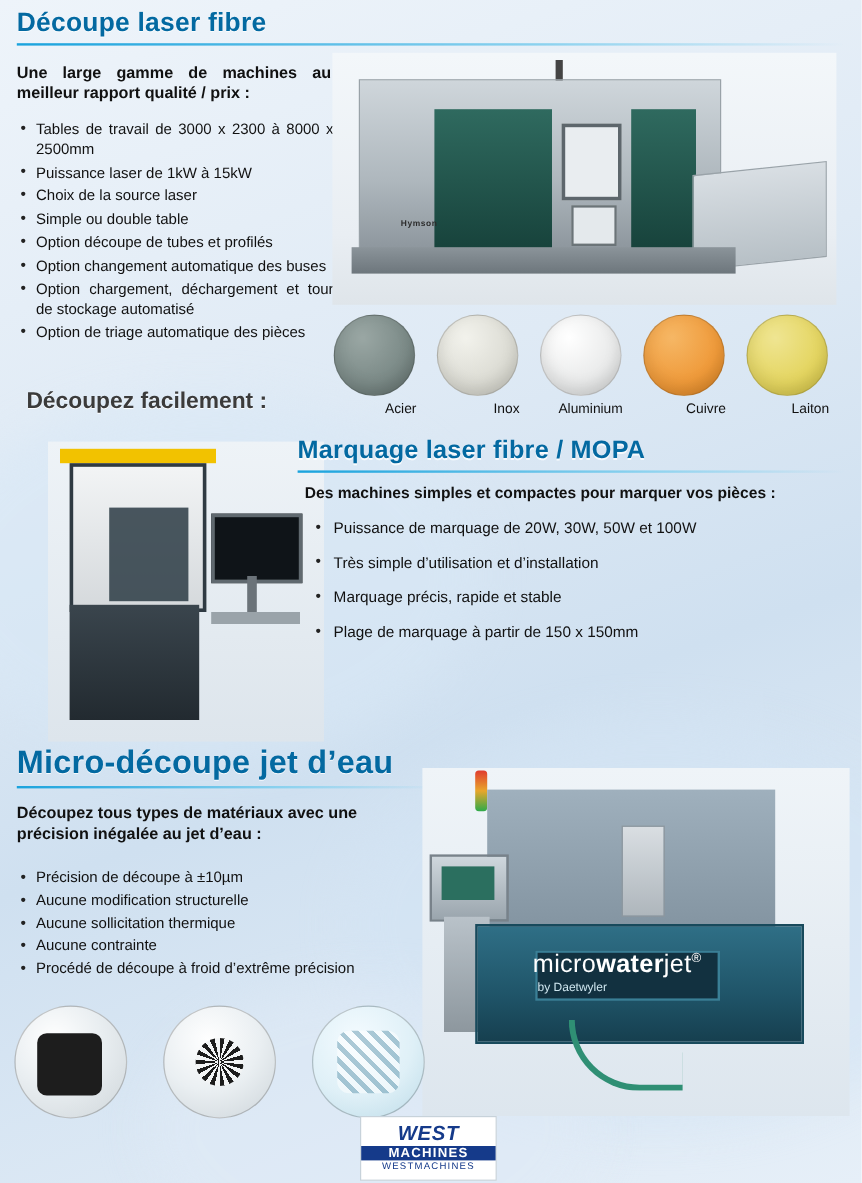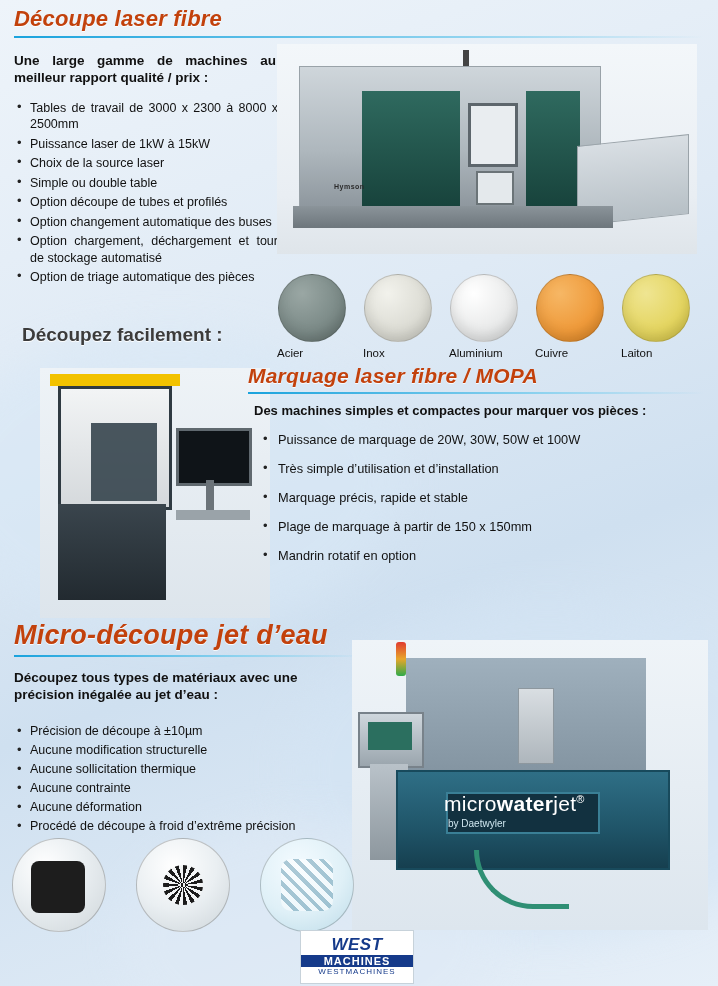--- a/index.html
+++ b/index.html
@@ -26,25 +26,24 @@
     filter: blur(18px);
     opacity: .55;
   }
   .blob.b1 { width: 460px; height: 300px; left: -60px; top: 330px; background: #d8e8f6; }
   .blob.b2 { width: 520px; height: 340px; right: -90px; top: 600px; background: #d3e4f4; }
   .blob.b3 { width: 380px; height: 240px; left: 120px; top: 820px; background: #dfeaf6; }
 
   h1.section-title {
     font-size: 22px;
     font-weight: bold;
-    color: #c2410c;
+    color: #0369a1;
     margin: 0;
     letter-spacing: .2px;
     text-shadow: 0 1px 0 rgba(255,255,255,.8);
-    font-style: italic;
   }
   .rule {
     height: 2px;
     background: linear-gradient(to right, #1aa3dd, #8fd3ef 65%, rgba(143,211,239,0));
     margin-top: 4px;
   }
 
   
   #sec-laser {
     position: absolute;
@@ -149,23 +148,23 @@
   
   #materials {
     position: absolute;
     left: 277px;
     top: 258px;
     width: 420px;
     height: 96px;
   }
   .swatch {
     position: absolute;
-    top: 16px;
+    top: 4px;
     width: 70px;
-    text-align: left;
+    text-align: right;
   }
   .swatch .disc {
     width: 66px; height: 66px;
     border-radius: 50%;
     margin: 0 auto;
     border: 1px solid rgba(0,0,0,.18);
     box-shadow: inset 0 -6px 12px rgba(0,0,0,.10);
   }
   .swatch .cap {
     font-size: 11.5px;
@@ -510,34 +509,32 @@
 
   <section id="sec-marking">
     <h1 class="section-title">Marquage laser fibre / MOPA</h1>
     <div class="rule"></div>
     <p class="lead">Des machines simples et compactes pour marquer vos pièces :</p>
     <ul class="bullets" id="marking-bullets">
       <li>Puissance de marquage de 20W, 30W, 50W et 100W</li>
       <li>Très simple d’utilisation et d’installation</li>
       <li>Marquage précis, rapide et stable</li>
       <li>Plage de marquage à partir de 150 x 150mm</li>
-      <li>Mandrin rotatif en option</li>
     </ul>
   </section>
 
   <section id="sec-water">
     <h1 class="section-title">Micro-découpe jet d’eau</h1>
     <div class="rule"></div>
     <p class="lead">Découpez tous types de matériaux avec une précision inégalée au jet d’eau :</p>
     <ul class="bullets" id="water-bullets">
       <li>Précision de découpe à ±10µm</li>
       <li>Aucune modification structurelle</li>
       <li>Aucune sollicitation thermique</li>
       <li>Aucune contrainte</li>
-      <li>Aucune déformation</li>
       <li>Procédé de découpe à froid d’extrême précision</li>
     </ul>
   </section>
 
   <div class="photo" id="water-machine">
     <div class="lamp"></div>
     <div class="frame"></div>
     <div class="head"></div>
     <div class="cnc">
       <div class="cnc-screen"></div>

